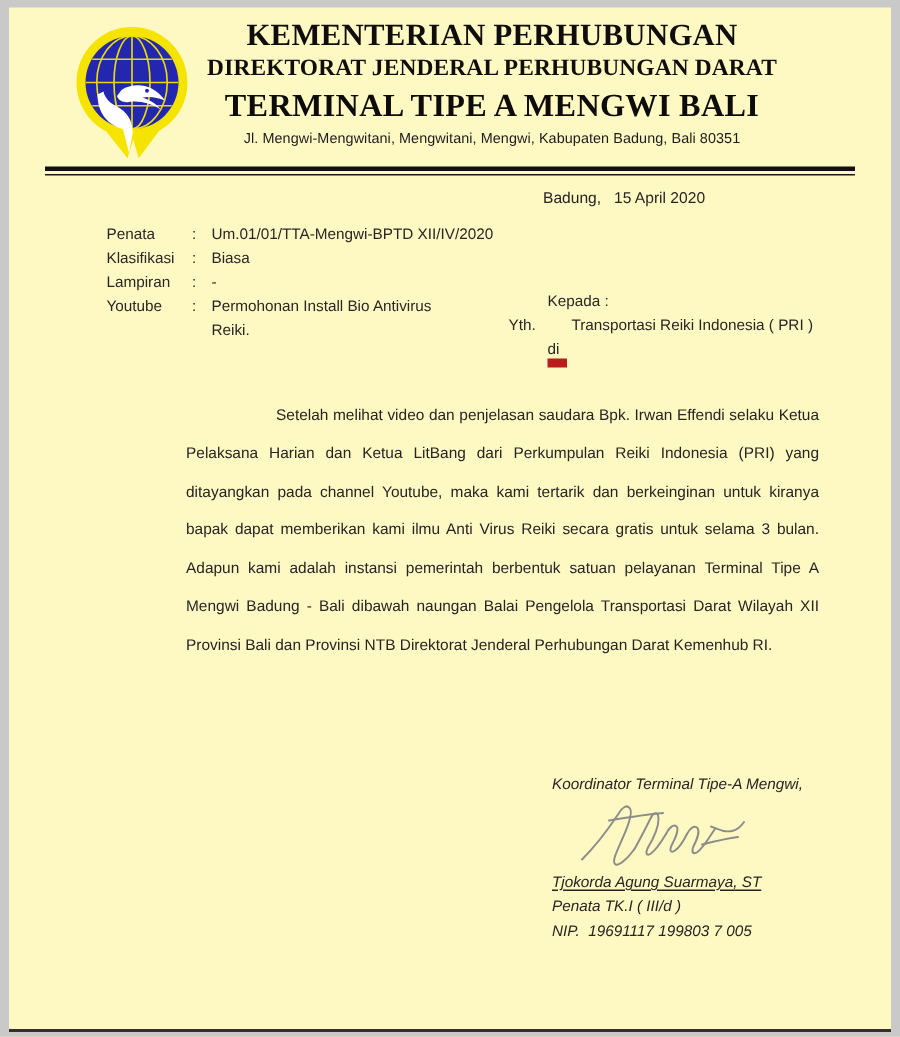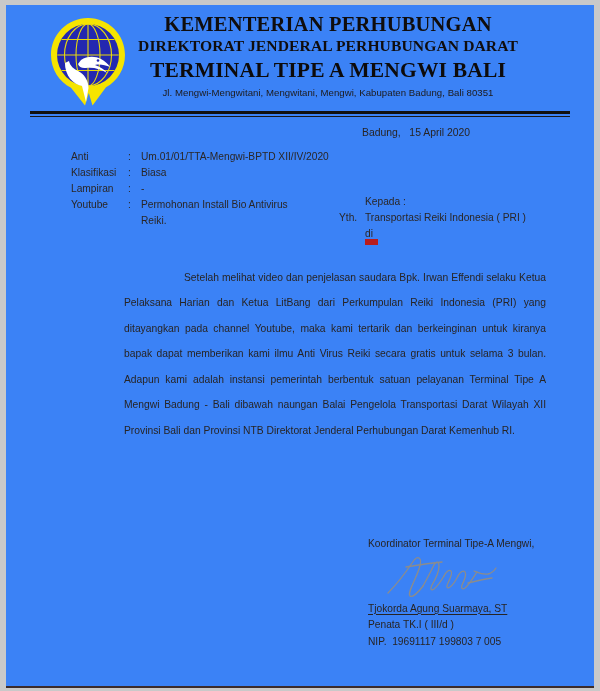--- a/index.html
+++ b/index.html
@@ -11,21 +11,21 @@
     width: 600px; height: 691px;
     font-family: "Liberation Sans", sans-serif;
     overflow: hidden;
   }
 
   
   #page {
     position: absolute;
     left: 6px; top: 5px;
     width: 588px; height: 683px;
-    background: #3b82f6;
+    background: #fef9c3;
     border-bottom: 2px solid #3b2b2b;
   }
 
   
   .letterhead {
     position: relative;
     height: 100px;
   }
   .logo {
     position: absolute;
@@ -115,21 +115,21 @@
   .f-colon { width: 13px; }
   .f-value { }
   .f-value2 { padding-left: 70px; line-height: 16px; }
 
   .recipient {
     position: absolute;
     left: 333px; top: 67px;
     line-height: 16px;
   }
   .rcp-kepada { padding-left: 26px; }
-  .rcp-line { display: flex; }
+  .rcp-line { display: flex; gap: 16px; }
   .rcp-yth { width: 26px; }
   .rcp-di { padding-left: 26px; }
   .rcp-di u { text-decoration: none; border-bottom: 6px solid #b91c1c; padding-right: 5px; }
   .rcp-tempat {
     padding-left: 48px;
     letter-spacing: 1.6px;
     text-decoration: underline;
     text-underline-offset: 2px;
   }
 
@@ -145,24 +145,25 @@
     text-align: justify;
     text-justify: inter-word;
     line-height: 25.5px;
     text-indent: 60px;
   }
   .body p.p2 { margin-top: 7px; }
 
   
   .sign {
     position: absolute;
-    left: 362px; top: 531px;
+    left: 362px; top: 511px;
     font-size: 10.2px;
     color: #272424;
     line-height: 16.5px;
+    font-style: italic;
   }
   .sign-title { margin-bottom: 2px; }
   .sign-scribble {
     height: 46px;
     position: relative;
   }
   .sign-scribble svg {
     position: absolute;
     left: 16px; top: -2px;
   }
@@ -220,21 +221,21 @@
     <div class="rule-thick"></div>
     <div class="rule-thin"></div>
   </div>
 
   <div class="meta">
 
     <div class="place-date">Badung,   15 April 2020</div>
 
     <div class="fields">
       <div class="field-row">
-        <span class="f-label">Anti</span>
+        <span class="f-label">Penata</span>
         <span class="f-colon">:</span>
         <span class="f-value">Um.01/01/TTA-Mengwi-BPTD XII/IV/2020</span>
       </div>
       <div class="field-row">
         <span class="f-label">Klasifikasi</span>
         <span class="f-colon">:</span>
         <span class="f-value">Biasa</span>
       </div>
       <div class="field-row">
         <span class="f-label">Lampiran</span>

